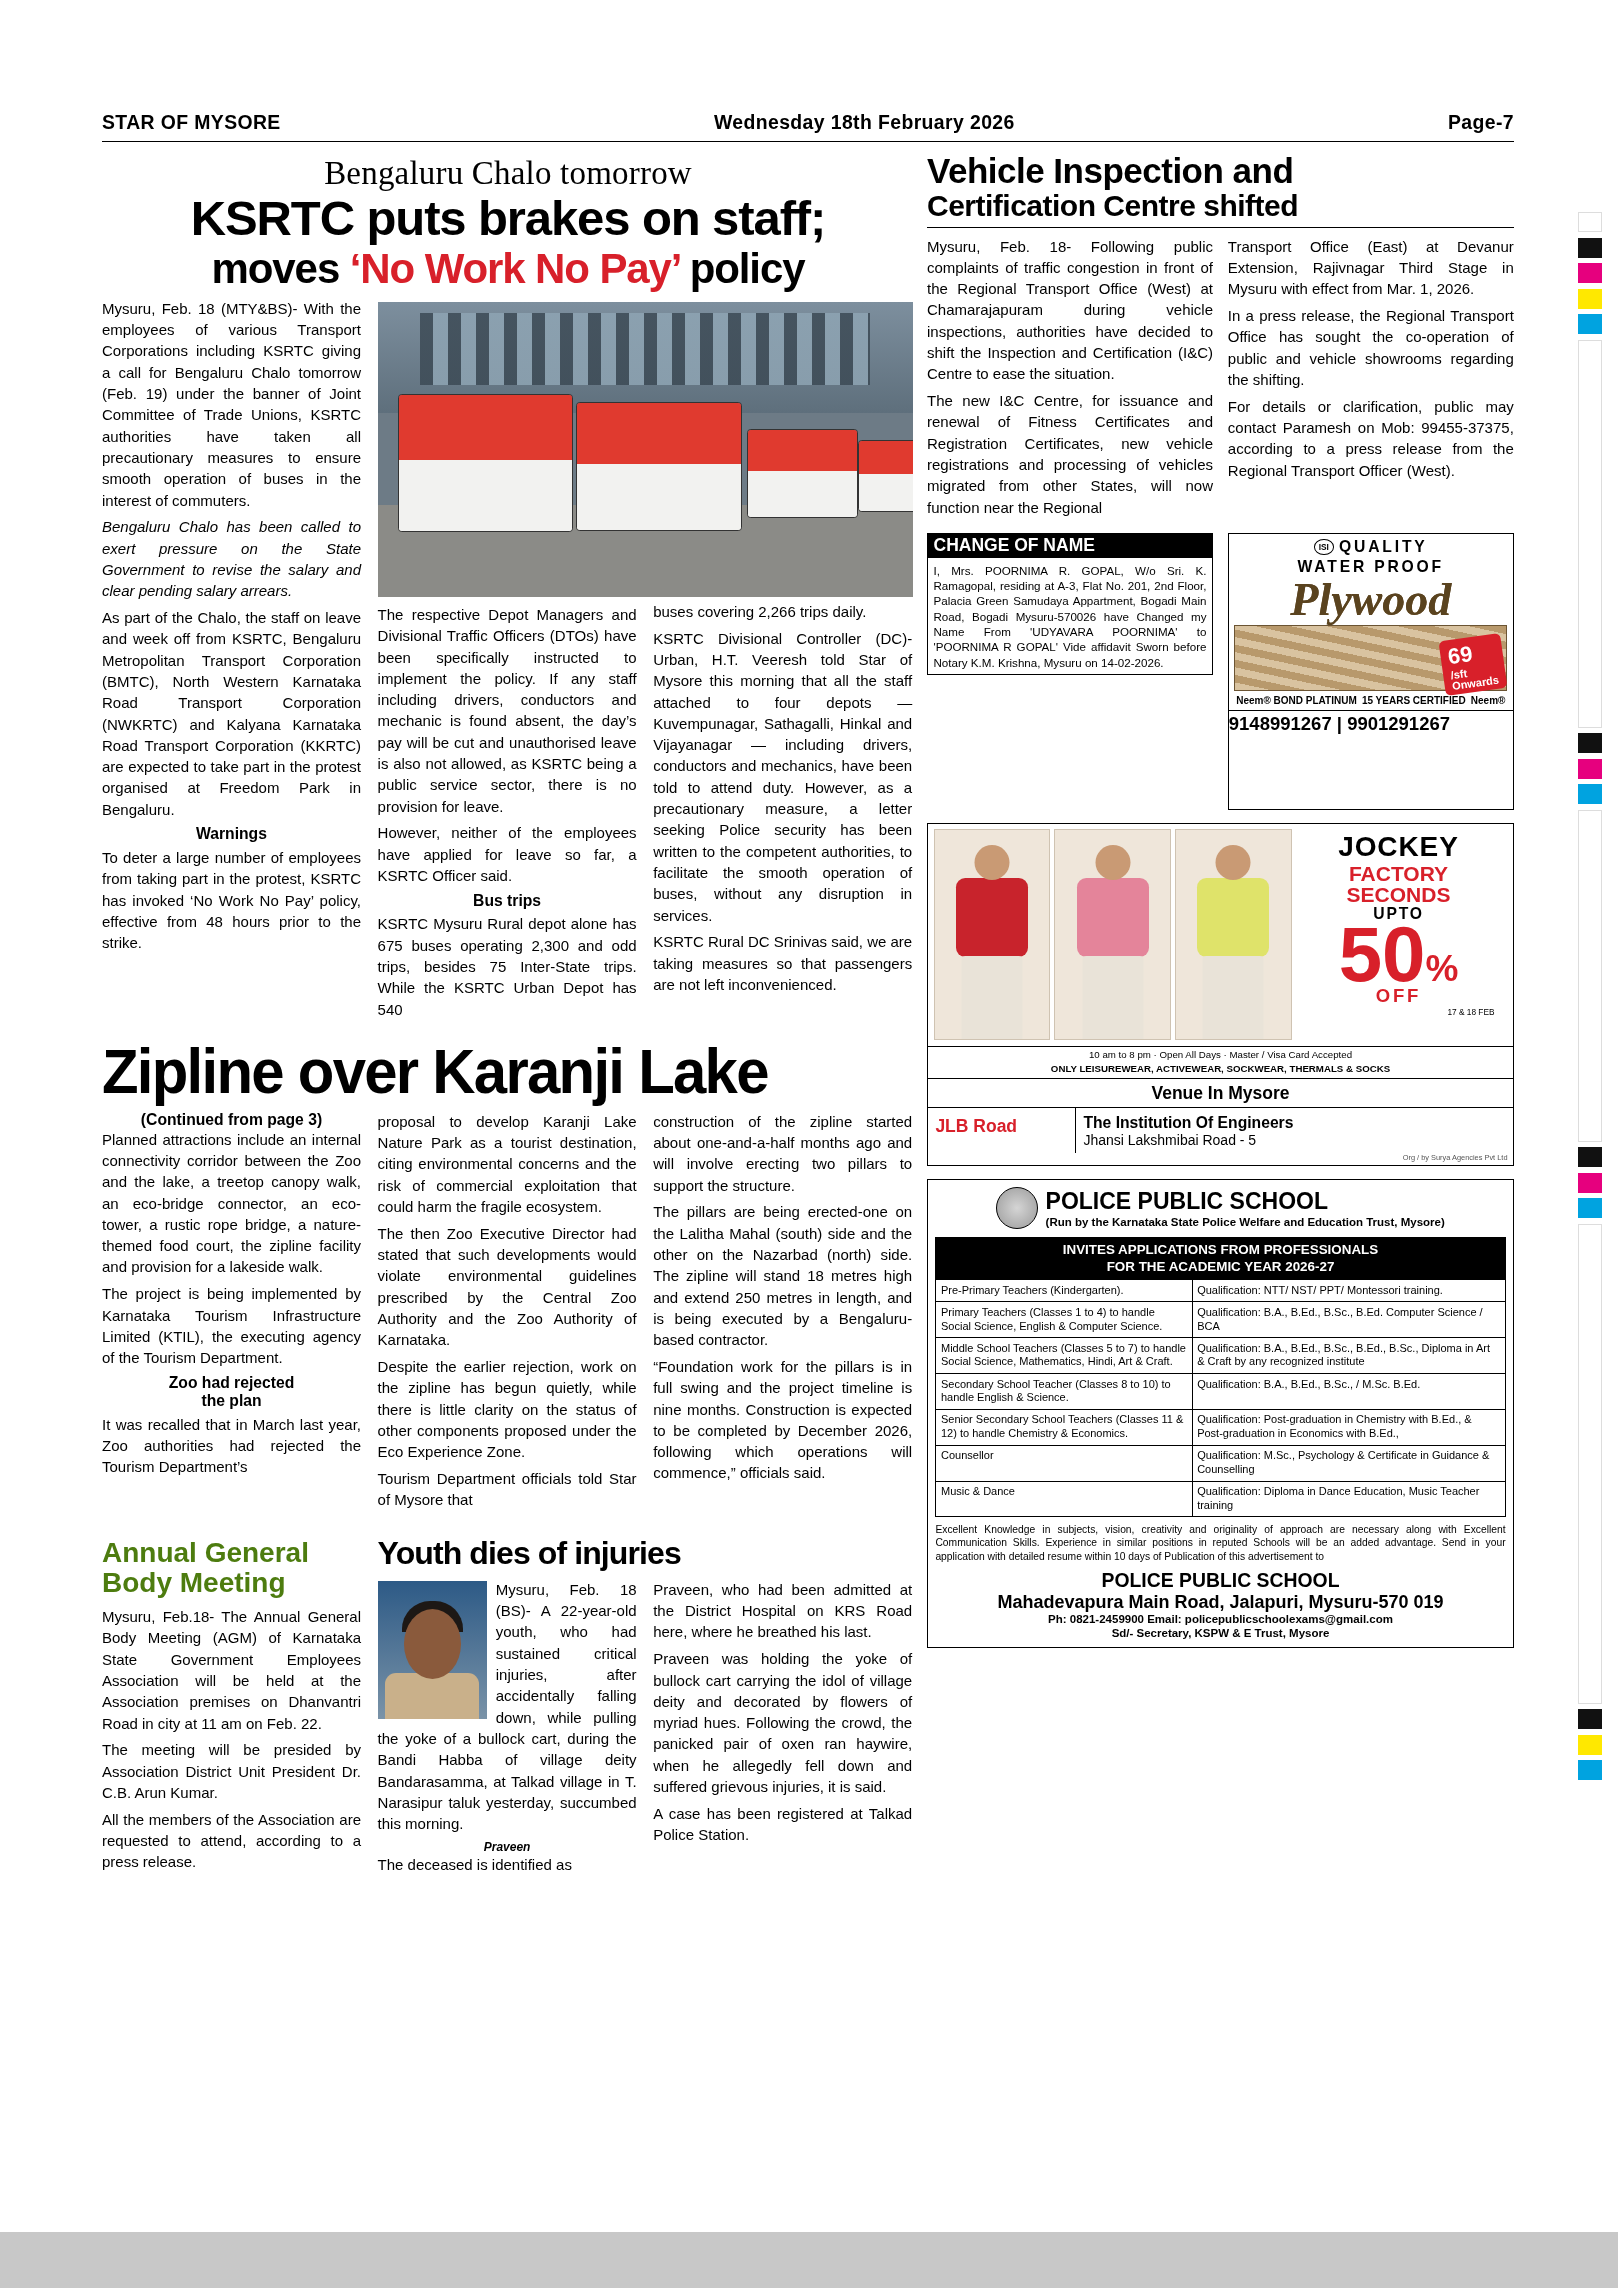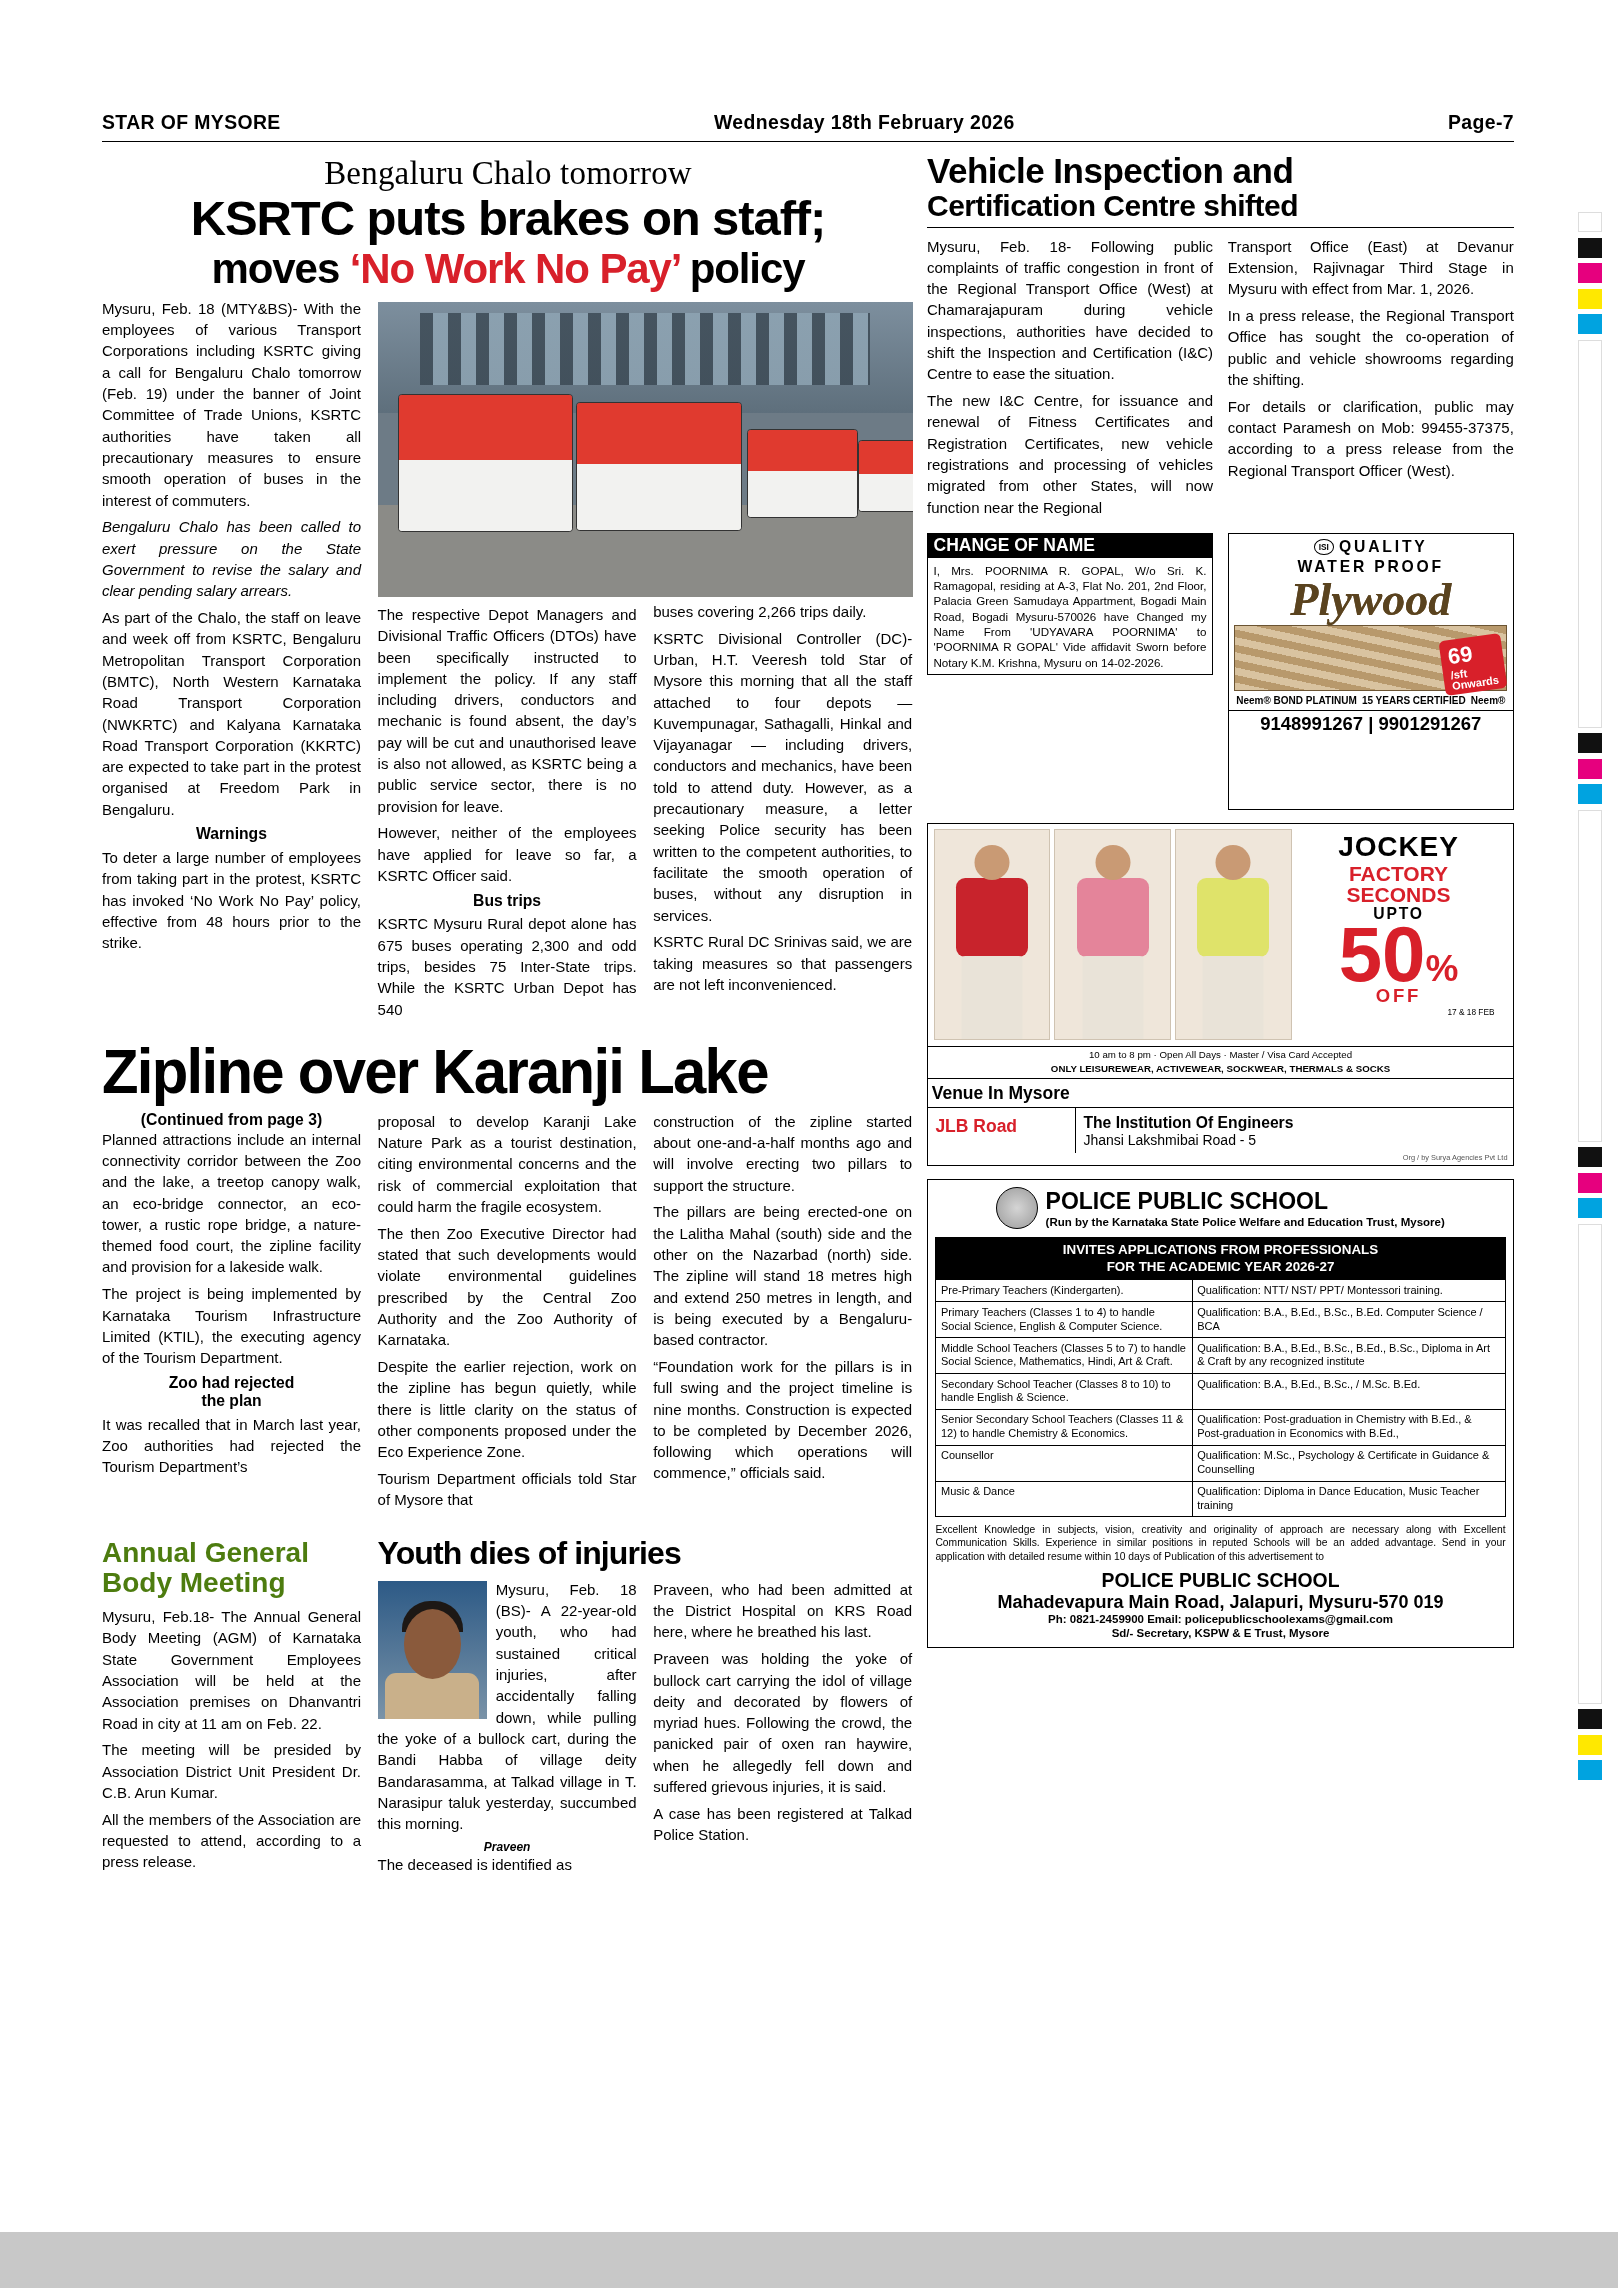--- a/index.html
+++ b/index.html
@@ -117,40 +117,40 @@
   .ply-q { font-weight:bold; letter-spacing:2.8px; font-size:15.7px; }
   .ply-w { text-align:center; font-weight:bold; letter-spacing:2.8px; font-size:15.7px; margin-top:1.8px;}
   .ply-word { text-align:center; font-family:"Liberation Serif", serif; font-style:italic;
     font-weight:bold; font-size:46px; line-height:.95; margin-top:1.8px;
     background:linear-gradient(#3b2a15,#8a6a35); -webkit-background-clip:text; color:#5a431f;}
   .ply-planks { height:66px; margin:3.7px 5.5px; background:repeating-linear-gradient(12deg,#d9c3a0 0 7.4px,#b8996c 7.4px 14.8px); border:0.9px solid #6b5433;}
   .ply-price { position:absolute; right:9.2px; top:103px; background:#d8202a; color:#fff;
     font-weight:bold; font-size:22px; padding:3.7px 7.4px; border-radius:5.5px; transform:rotate(-8deg);}
   .ply-price small{font-size:11px;display:block;line-height:1;}
   .ply-badges{display:flex;justify-content:space-between;align-items:center;padding:0 7.4px;}
-  .ply-phone{ text-align:center; font-weight:bold; font-size:18.5px; border-top:1.8px solid #000;
+  .ply-phone{ font-weight:bold; font-size:18.5px; border-top:1.8px solid #000;
     padding-top:2.8px; margin-top:3.7px;}
 
   
   .jockey { border:1.8px solid #000; width:587px; margin-top:13px; background:#fff; }
   .jk-top { display:flex; }
   .jk-models { width:369px; height:222px; display:flex; gap:3.7px; padding:5.5px; }
   .jk-m { flex:1; background:#efe6da; position:relative; overflow:hidden; border:0.9px solid #cfc3b2;}
   .jk-m .h{position:absolute;left:50%;top:14.8px;width:35px;height:35px;border-radius:50%;background:#c99a74;transform:translateX(-50%);}
   .jk-m .t{position:absolute;left:50%;top:48px;width:72px;height:79px;transform:translateX(-50%);border-radius:9.2px;}
   .jk-m .p{position:absolute;left:50%;top:126px;width:61px;height:89px;transform:translateX(-50%);background:#e9e3d8;border-radius:3.7px;}
   .jk-right { width:203px; padding:7.4px 5.5px; text-align:center; }
   .jk-brand{ font-size:28px; font-weight:bold; letter-spacing:0.9px;}
   .jk-fs{ color:#d8202a; font-weight:bold; font-size:21px; line-height:1;}
   .jk-upto{ font-weight:bold; font-size:15.7px; letter-spacing:1.8px;}
   .jk-50{ color:#d8202a; font-weight:bold; font-size:78px; line-height:.8;}
   .jk-off{ color:#d8202a; font-weight:bold; font-size:18.5px; letter-spacing:2.8px;}
   .jk-time{ font-size:9.7px; text-align:center; border-top:0.9px solid #000; padding:2.8px 3.7px;}
   .jk-only{ font-size:9.7px; font-weight:bold; text-align:center; padding-bottom:3.7px;}
-  .jk-venue{ border-top:1.8px solid #000; text-align:left; font-weight:bold; font-size:17.5px; padding:3.7px;}
+  .jk-venue{ border-top:1.8px solid #000; text-align:center; font-weight:bold; font-size:17.5px; padding:3.7px;}
   .jk-addr{ display:flex; border-top:0.9px solid #000; }
   .jk-jlb{ width:148px; color:#d8202a; font-weight:bold; font-size:17.5px; padding:7.4px; border-right:0.9px solid #000;}
   .jk-inst{ padding:5.5px 7.4px; }
   .jk-inst b{ font-size:15.7px; }
   .jk-inst div{ font-size:14px; }
   .jk-credit{ font-size:7.4px; text-align:right; padding:0 5.5px 2.8px 0; color:#555;}
 
   
   .pps { border:1.8px solid #000; width:587px; margin-top:13px; padding:7.4px; }
   .pps-head { display:flex; align-items:center; gap:7.4px; justify-content:center;}

